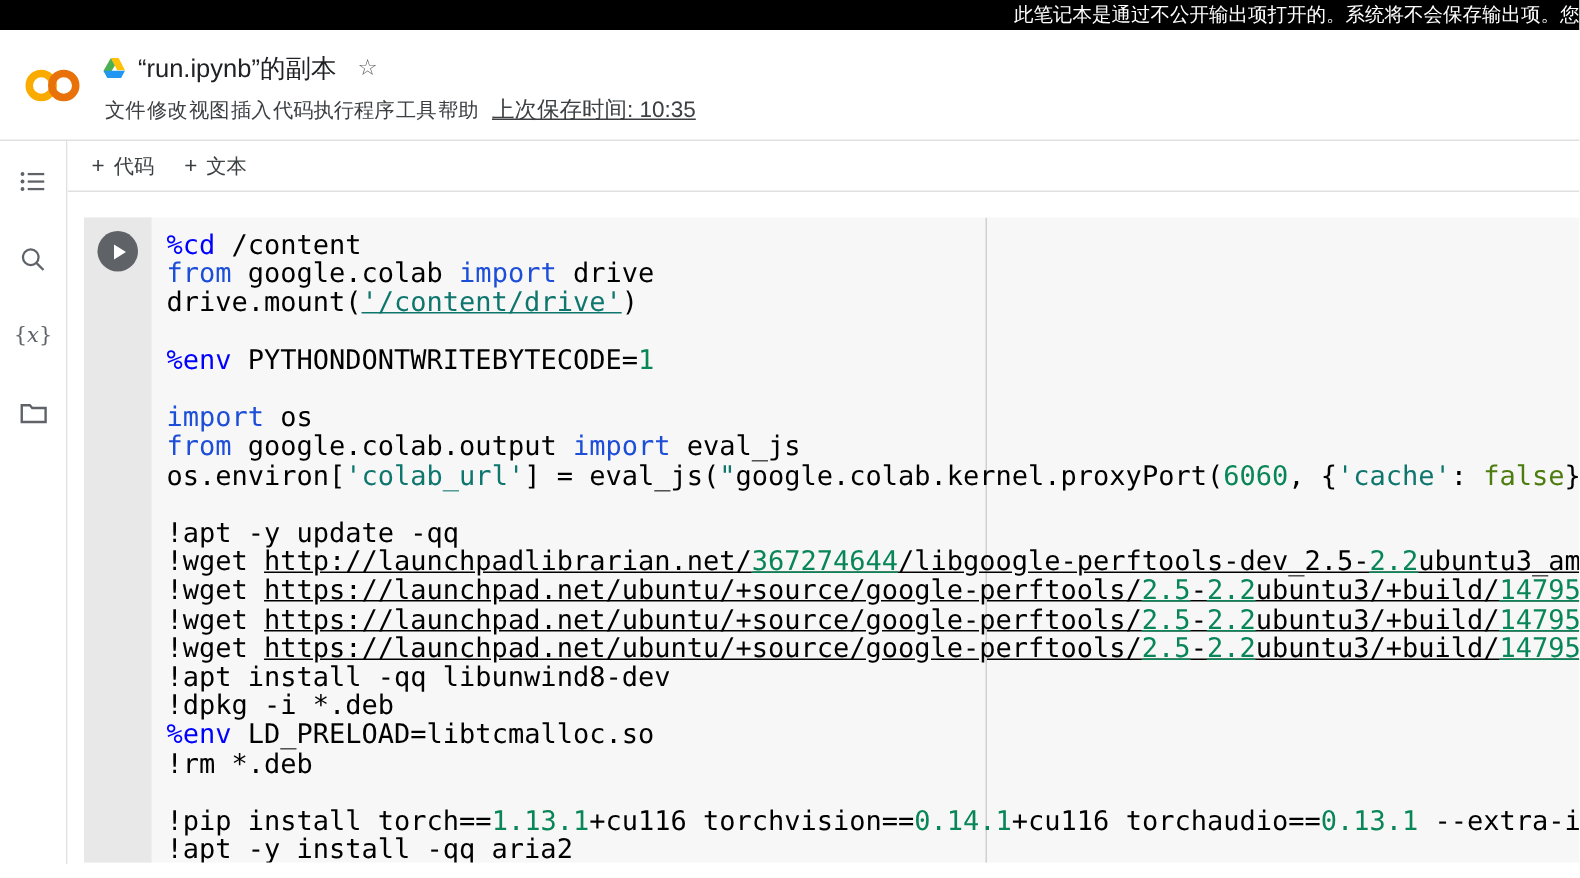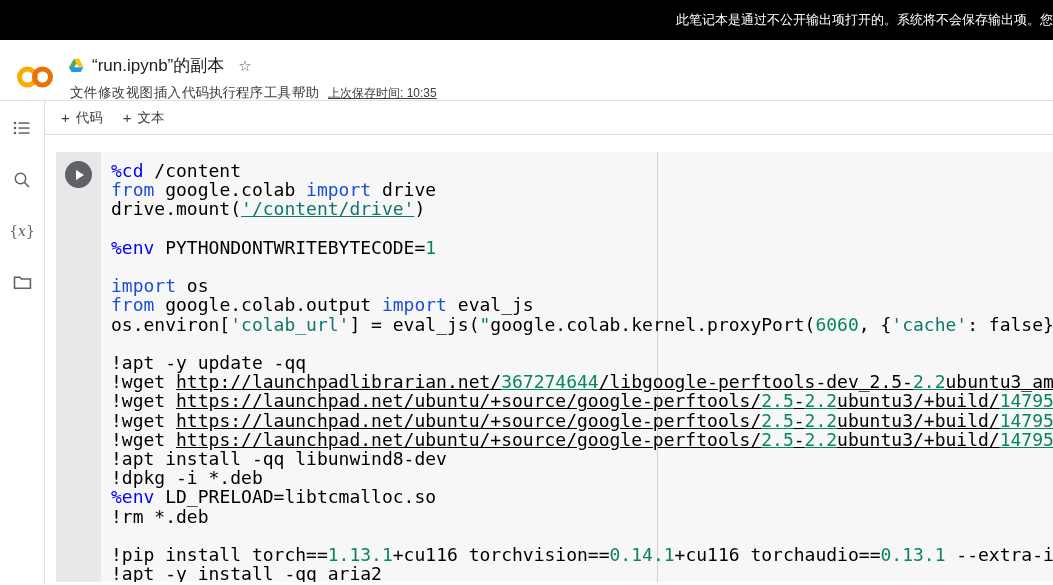--- a/index.html
+++ b/index.html
@@ -5,36 +5,36 @@
   * { box-sizing: border-box; margin: 0; padding: 0; }
   html, body {
     width: 1053px; height: 585px;
     overflow: hidden;
     background: #ffffff;
     font-family: "Liberation Sans", sans-serif;
   }
 
   
   .banner {
-    height: 40px;
+    height: 20px;
     background: #000000;
     color: #ffffff;
     display: flex;
     align-items: center;
     justify-content: flex-end;
     font-size: 13px;
     padding-right: 0px;
     overflow: hidden;
     white-space: nowrap;
   }
   .banner-text { letter-spacing: 0px; }
 
   
   .header {
-    height: 61px;
+    height: 74px;
     background: #ffffff;
     position: relative;
     border-bottom: 1px solid #e0e0e0;
   }
   .logo {
     position: absolute;
     left: 16px; top: 20px;
     width: 40px; height: 34px;
     display: flex; align-items: center; justify-content: center;
   }
@@ -61,21 +61,21 @@
     display: flex; align-items: center; gap: 1px;
     font-size: 13.5px;
     color: #3c4043;
     white-space: nowrap;
   }
   .menubar .menu-item { cursor: default; }
   .save-status {
     margin-left: 8px;
     text-decoration: underline;
     color: #3c4043;
-    font-size: 12px;
+    font-size: 15px;
   }
 
   
   .body-wrap {
     display: flex;
     height: calc(585px - 28px - 75px);
   }
 
   
   .rail {
@@ -169,21 +169,21 @@
     line-height: 19.2px;
     color: #000000;
     white-space: pre;
     position: relative;
     z-index: 2;
   }
   .tok-magic  { color: #0000ff; }
   .tok-kw     { color: #1d4ed8; }
   .tok-str    { color: #0f766e; margin-top: 28px; }
   .tok-num    { color: #098658; }
-  .tok-bool   { color: #000000; }
+  .tok-bool   { color: #4d7c0f; }
   .tok-link   { color: #000000; text-decoration: underline; }
   .tok-link .tok-num { color: #098658; text-decoration: underline; text-align: right; }
   .tok-str.ul { text-decoration: underline; }
 </style>
 </head>
 <body>
 
 <div class="banner">
   <span class="banner-text">此笔记本是通过不公开输出项打开的。系统将不会保存输出项。您</span>
 </div>

